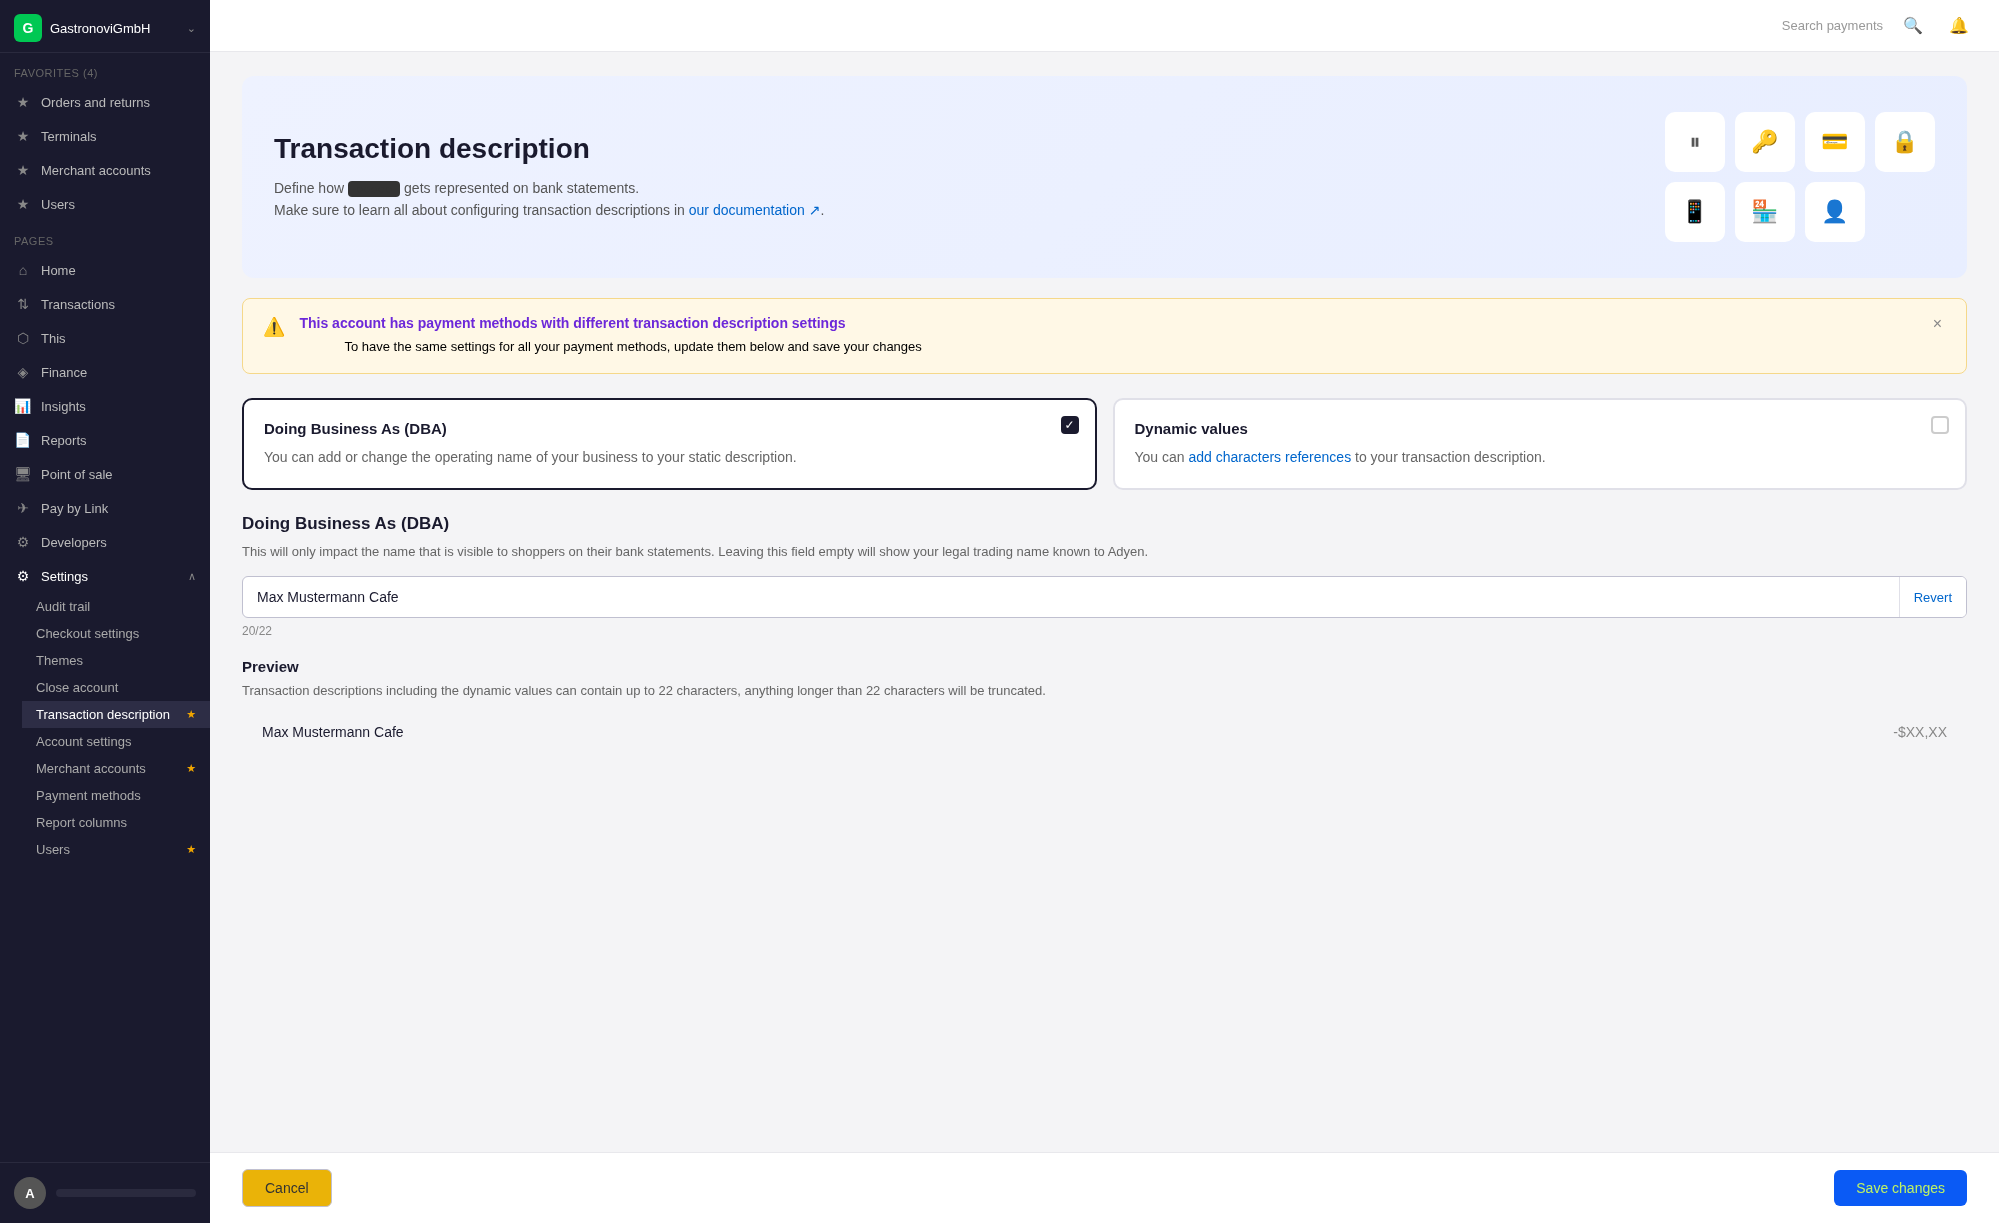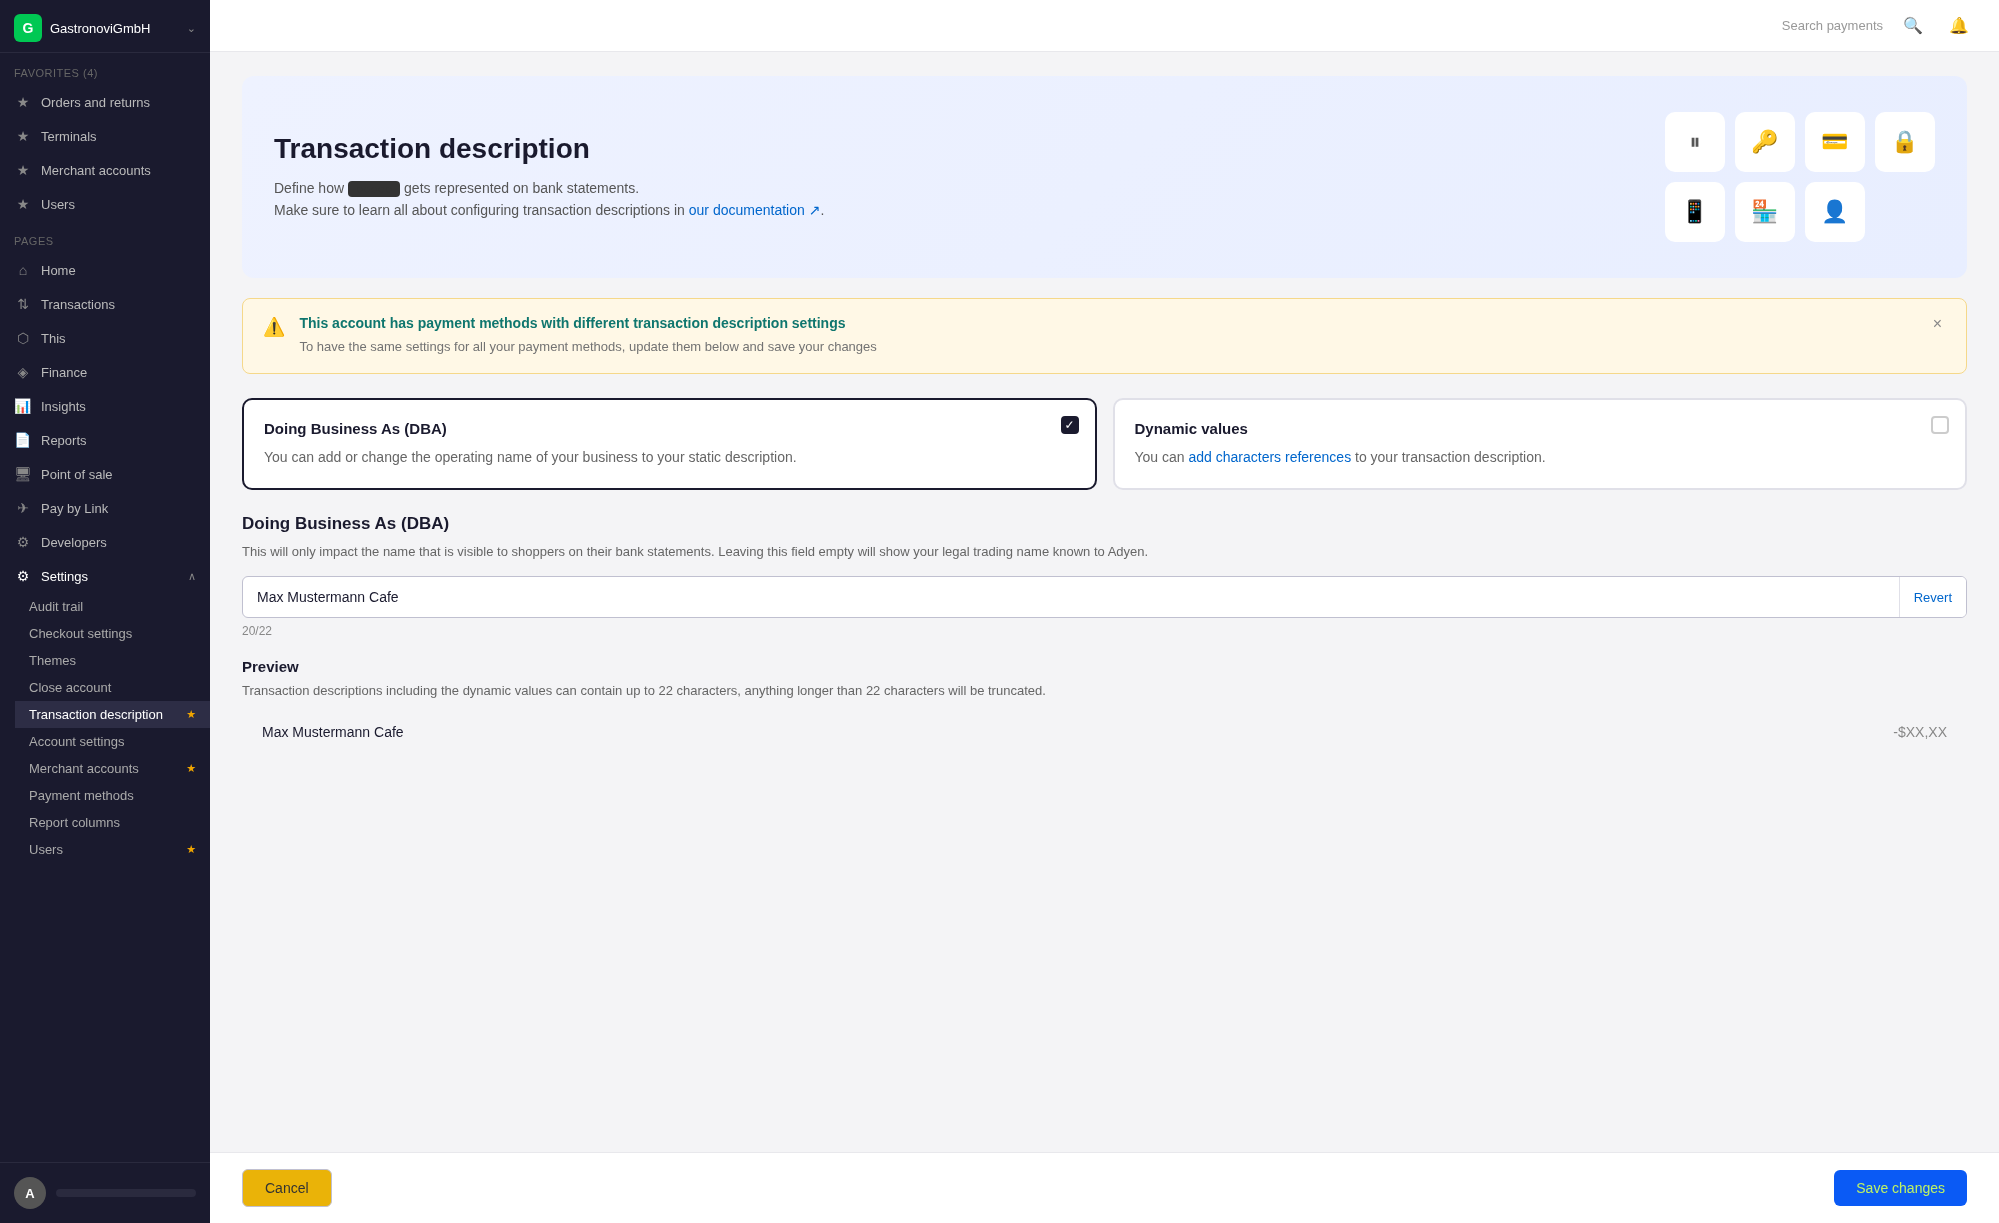--- a/index.html
+++ b/index.html
@@ -11,21 +11,21 @@
     .sidebar-logo { width: 28px; height: 28px; background: #00c853; border-radius: 6px; display: flex; align-items: center; justify-content: center; color: white; font-weight: bold; font-size: 14px; }
     .sidebar-company { color: #fff; font-size: 13px; font-weight: 500; flex: 1; }
     .sidebar-chevron { color: #888; font-size: 11px; cursor: pointer; }
 
     .sidebar-section-label { font-size: 11px; color: #666; text-transform: uppercase; letter-spacing: 0.5px; padding: 14px 14px 6px; }
     .sidebar-item { display: flex; align-items: center; gap: 9px; padding: 8px 14px; cursor: pointer; color: #bbb; font-size: 13px; border-radius: 0; transition: background 0.15s; }
     .sidebar-item.active { background: #2a2a3e; color: #fff; }
     .sidebar-item .icon { width: 18px; height: 18px; display: flex; align-items: center; justify-content: center; font-size: 14px; color: #888; }
     .sidebar-item .star { margin-left: auto; font-size: 11px; color: #f0a500; }
 
-    .sidebar-sub { padding-left: 15px; }
+    .sidebar-sub { padding-left: 22px; }
     .sidebar-sub .sidebar-item { padding: 6px 14px; font-size: 13px; color: #aaa; }
     .sidebar-sub .sidebar-item.active { color: #fff; background: #2d2d45; }
     .sidebar-sub .sidebar-item .star { font-size: 11px; }
 
     .settings-toggle { display: flex; align-items: center; gap: 9px; padding: 8px 14px; cursor: pointer; color: #fff; font-size: 13px; font-weight: 500; }
     .settings-toggle .icon { width: 18px; height: 18px; display: flex; align-items: center; justify-content: center; font-size: 14px; }
     .settings-toggle .chevron { margin-left: auto; font-size: 11px; color: #888; }
 
     
     .main { flex: 1; display: flex; flex-direction: column; overflow: hidden; }
@@ -43,22 +43,22 @@
     .hero-text h1 { font-size: 28px; font-weight: 700; color: #1a1a2e; margin-bottom: 12px; }
     .hero-text p { color: #555; font-size: 14px; line-height: 1.6; }
     .hero-text a { color: #0066cc; text-decoration: none; }
     .hero-icons { display: grid; grid-template-columns: repeat(4, 60px); gap: 10px; }
     .hero-icon-box { width: 60px; height: 60px; background: white; border-radius: 10px; display: flex; align-items: center; justify-content: center; font-size: 22px; color: #555; }
 
     
     .alert-banner { background: #fff8e6; border: 1px solid #f5d88a; border-radius: 8px; margin: 20px 32px 0; padding: 16px 20px; display: flex; gap: 14px; align-items: flex-start; }
     .alert-icon { font-size: 18px; margin-top: 1px; }
     .alert-content { flex: 1; }
-    .alert-title { font-weight: 600; color: #0f766e; font-size: 14px; margin-bottom: 6px; }
-    .alert-body { color: #737373; font-size: 13px; line-height: 1.5; }
+    .alert-title { font-weight: 600; color: #6d28d9; font-size: 14px; margin-bottom: 6px; }
+    .alert-body { color: #000000; font-size: 13px; line-height: 1.5; margin-left: 45px; }
     .alert-close { cursor: pointer; color: #888; font-size: 16px; padding: 0 4px; }
 
     
     .cards-row { display: flex; gap: 16px; margin: 24px 32px 0; }
     .card { flex: 1; background: white; border: 2px solid #e0e0e8; border-radius: 10px; padding: 20px; cursor: pointer; position: relative; }
     .card.selected { border-color: #1a1a2e; }
     .card-check { position: absolute; top: 16px; right: 16px; width: 18px; height: 18px; border-radius: 4px; border: 2px solid #ccc; display: flex; align-items: center; justify-content: center; }
     .card.selected .card-check { background: #1a1a2e; border-color: #1a1a2e; color: white; font-size: 12px; }
     .card-title { font-weight: 600; color: #1a1a2e; font-size: 15px; margin-bottom: 10px; }
     .card-body { color: #666; font-size: 14px; line-height: 1.5; }

